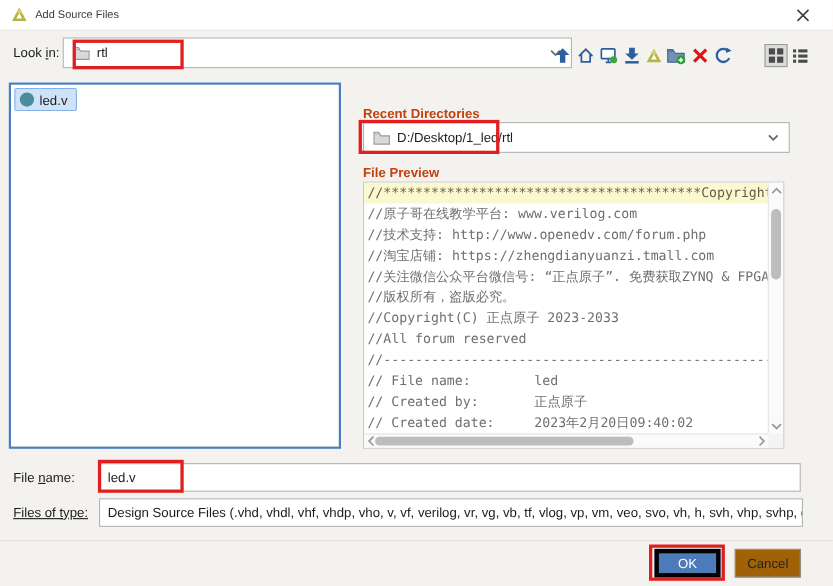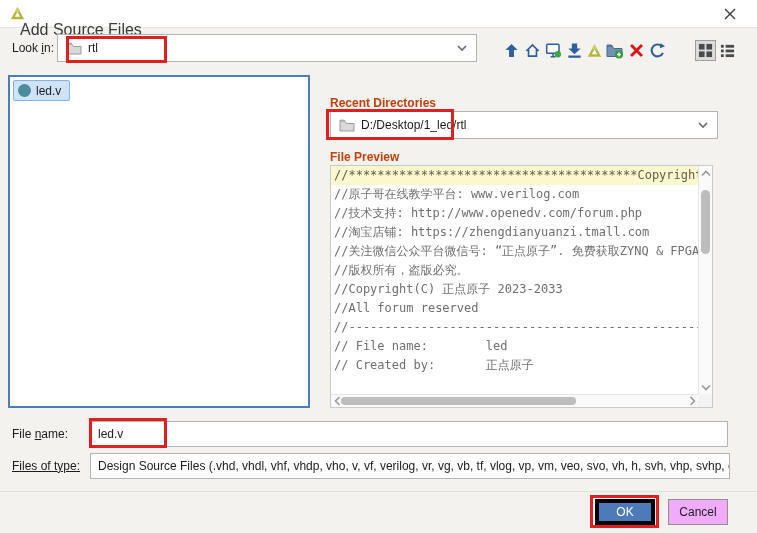--- a/index.html
+++ b/index.html
@@ -4,32 +4,32 @@
 <style>
   * { margin:0; padding:0; box-sizing:border-box; }
   html,body { width:757px; height:533px; }
   body { font-family:"Liberation Sans", sans-serif; font-size:12px; color:#1c1c1c;
          background:#f3f2ef; position:relative; overflow:hidden; }
 
   
   .titlebar { position:absolute; left:0; top:0; width:757px; height:28px;
               background:#ffffff; border-bottom:1px solid #e8e6e3; }
   .app-icon { position:absolute; left:9px; top:5px; width:17px; height:17px; }
-  .title-text { position:absolute; left:20px; top:0; line-height:27px; font-size:16px; color:#3a3a3a;margin-top:16px; }
+  .title-text { position:absolute; left:32px; top:0; line-height:27px; font-size:10px; color:#3a3a3a; }
   .close-btn { position:absolute; right:12px; top:2px; width:30px; height:24px;
                display:flex; align-items:center; justify-content:center; cursor:pointer; }
 
   
   .lookin-label { position:absolute; left:12px; top:34px; line-height:28px; }
   .mn { text-decoration:underline; }
   .combo { position:absolute; background:#fff; border:1px solid #b3b3b3;
            display:flex; align-items:center; }
   .combo .folder { margin:0 6px 0 8px; flex:0 0 auto; }
   .combo .chev { position:absolute; right:9px; top:50%; margin-top:-4px; }
-  .lookin-combo { left:57px; top:34px; width:420px; height:28px; }
+  .lookin-combo { left:57px; top:34px; width:463px; height:28px; }
 
   
   .tb-btn { position:absolute; top:41px; width:20px; height:19px;
             display:flex; align-items:center; justify-content:center; cursor:pointer; }
   .view-btn { position:absolute; top:40px; width:21px; height:21px;
               display:flex; align-items:center; justify-content:center; cursor:pointer; }
   .view-btn.pressed { background:#dcdcdc; border:1px solid #9d9d9d; }
 
   
   .file-panel { position:absolute; left:8px; top:75px; width:302px; height:333px;
@@ -70,21 +70,21 @@
                  background:#fff; border:1px solid #b3b3b3; line-height:24px; padding-left:7px; }
   .ftype-label { position:absolute; left:12px; top:453px; line-height:26px;text-decoration:underline; }
   .ftype-box { position:absolute; left:90px; top:453px; width:640px; height:26px;
                background:#fff; border:1px solid #b3b3b3; line-height:24px; padding-left:7px;
                white-space:nowrap; overflow:hidden; }
 
   .btn-sep { position:absolute; left:0; top:491px; width:757px; height:1px; background:#e3e1de; }
   .btn { position:absolute; top:499px; height:26px; display:flex; align-items:center;
          justify-content:center; font-size:12px; cursor:pointer; }
   .ok-btn { left:595px; width:60px; background:#4d7ab8; color:#fff; border:4px solid #000000; }
-  .cancel-btn { left:668px; width:60px; background:#f0abfc; color:#222; border:1px solid #8f8f8f; }
+  .cancel-btn { left:668px; width:60px; background:#a16207; color:#222; border:1px solid #8f8f8f; }
 
   
   .anno { position:absolute; border:3px solid #e02020; pointer-events:none; }
   .anno1 { left:66px; top:36px; width:101px; height:27px; }
   .anno2 { left:326px; top:109px; width:128px; height:31px; }
   .anno3 { left:89px; top:418px; width:78px; height:30px; }
   .anno4 { left:590px; top:495px; width:69px; height:33px; }
 </style>
 </head>
 <body>
@@ -210,20 +210,21 @@
     <div class="code-line">//原子哥在线教学平台: www.verilog.com</div>
     <div class="code-line">//技术支持: http://www.openedv.com/forum.php</div>
     <div class="code-line">//淘宝店铺: https://zhengdianyuanzi.tmall.com</div>
     <div class="code-line">//关注微信公众平台微信号: “正点原子”. 免费获取ZYNQ &amp; FPGA &amp; STM32</div>
     <div class="code-line">//版权所有，盗版必究。</div>
     <div class="code-line">//Copyright(C) 正点原子 2023-2033</div>
     <div class="code-line">//All forum reserved</div>
     <div class="code-line">//----------------------------------------------------------------</div>
     <div class="code-line">// File name:        led</div>
     <div class="code-line">// Created by:       正点原子</div>
+    <div class="code-line">// Created date:     2023年2月20日09:40:02</div>
   </div>
   <div class="vscroll">
     <div class="sb-arrow" style="top:1px; left:1px;">
       <svg width="10" height="7" viewBox="0 0 10 7">
           <polyline points="1,5.5 5,1.5 9,5.5" fill="none" stroke="#9a9a9a" stroke-width="1.6"></polyline>
         </svg>
     </div>
     <div class="vthumb"></div>
     <div class="sb-arrow" style="bottom:1px; left:1px;">
       <svg width="10" height="7" viewBox="0 0 10 7">

